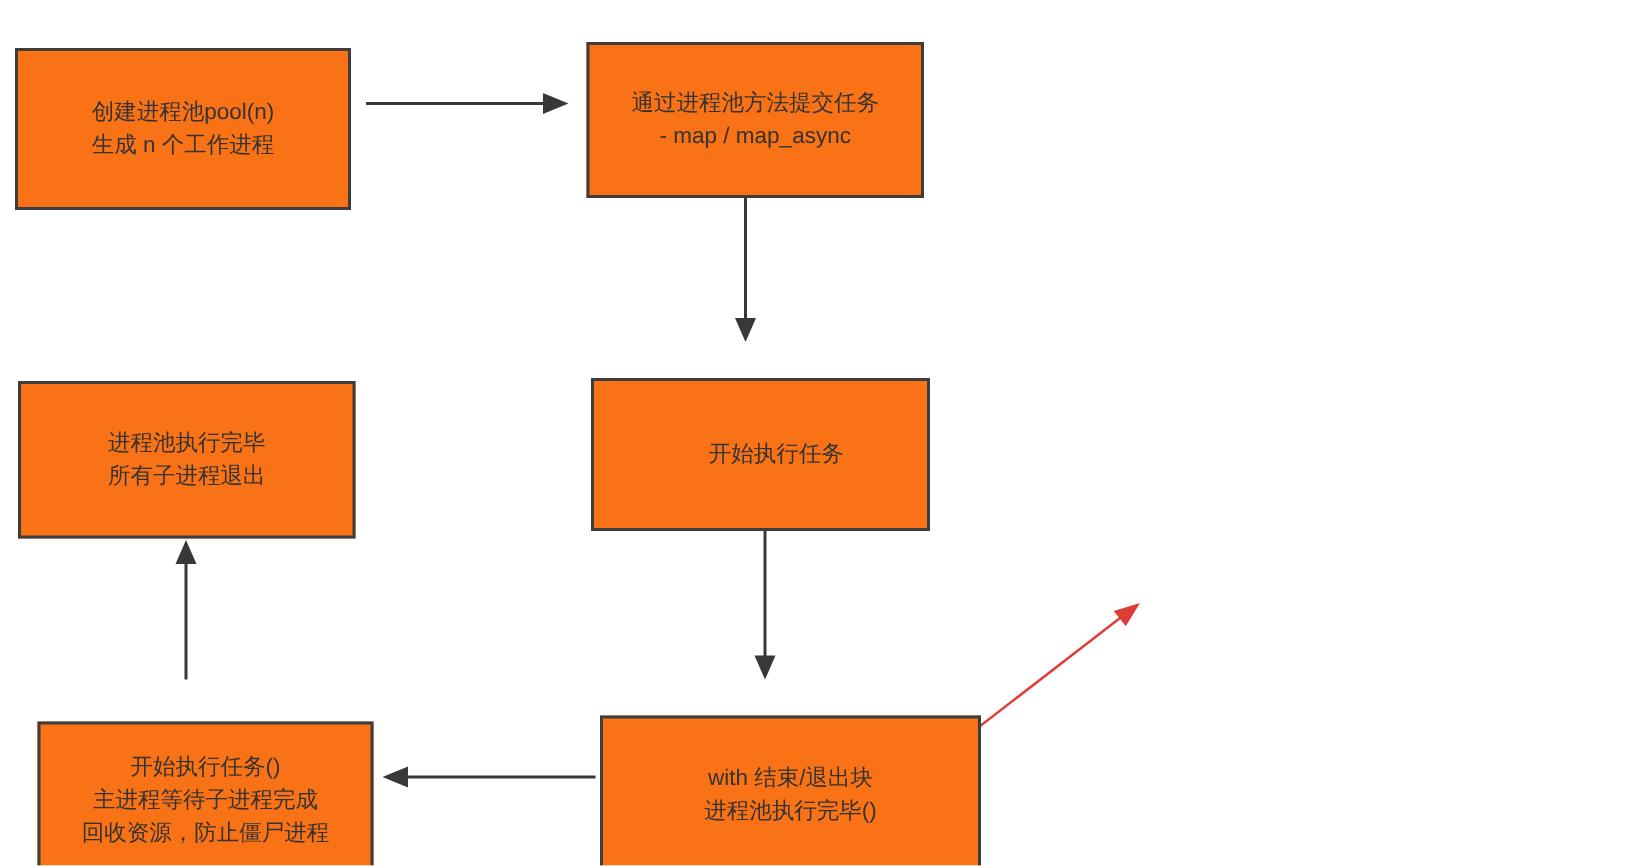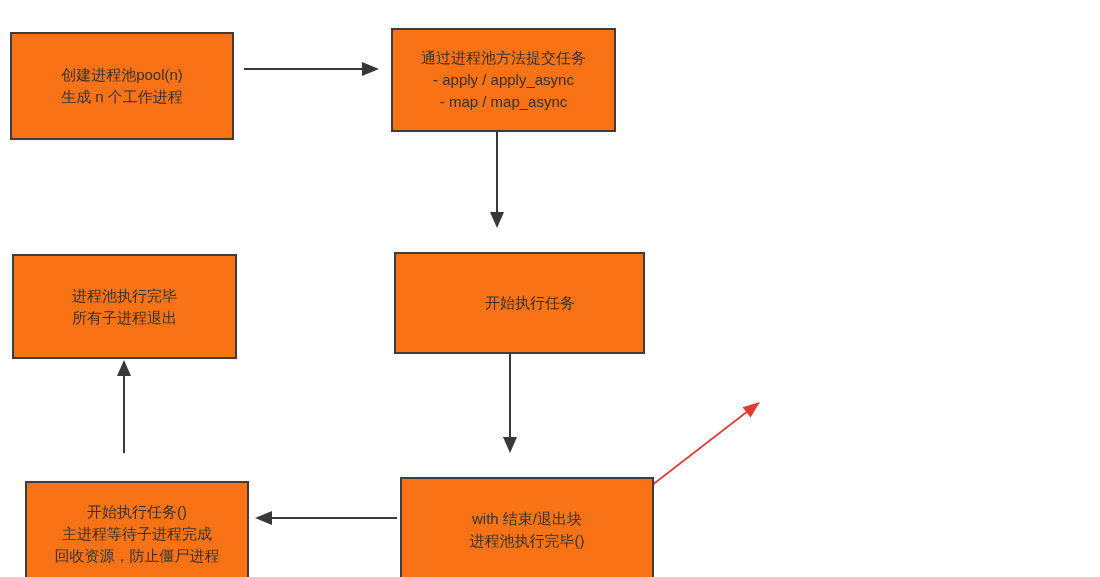--- a/index.html
+++ b/index.html
@@ -48,21 +48,21 @@
     align-items: center;
     justify-content: center;
     text-align: center;
     color: var(--box-text, #333333);
     font-size: 15px;
     line-height: 22px;
     margin-top: 19px;
   }
   #box-create { left: 10px;  top: 13px;  width: 224px; height: 108px; }
   #box-submit { left: 391px; top: 9px;   width: 225px; height: 104px; }
-  #box-start  { left: 394px; top: 233px; width: 251px; height: 102px; padding-left: 21px; }
+  #box-start  { left: 394px; top: 233px; width: 226px; height: 102px; padding-left: 21px; }
   #box-with   { left: 400px; top: 458px; width: 254px; height: 105px; }
   #box-join   { left: 25px;  top: 462px; width: 224px; height: 105px; }
   #box-done   { left: 12px;  top: 235px; width: 225px; height: 105px; }
   .annotation {
     position: absolute;
     left: 786px;
     top: 371px;
     color: var(--annotation-red, #e03c36);
     font-size: 16px;
     line-height: 23px;
@@ -95,21 +95,20 @@
     <polygon class="red-head" points="760,402 750.5,417.5 742.5,407.3"></polygon>
   </svg>
 
   <div class="flow-box" id="box-create">
     <div>创建进程池pool(n)</div>
     <div>生成 n 个工作进程</div>
   </div>
 
   <div class="flow-box" id="box-submit">
     <div>通过进程池方法提交任务</div>
-    <div>- apply / apply_async</div>
     <div>- map / map_async</div>
   </div>
 
   <div class="flow-box" id="box-start">
     <div>开始执行任务</div>
   </div>
 
   <div class="flow-box" id="box-with">
     <div>with 结束/退出块</div>
     <div>进程池执行完毕()</div>

